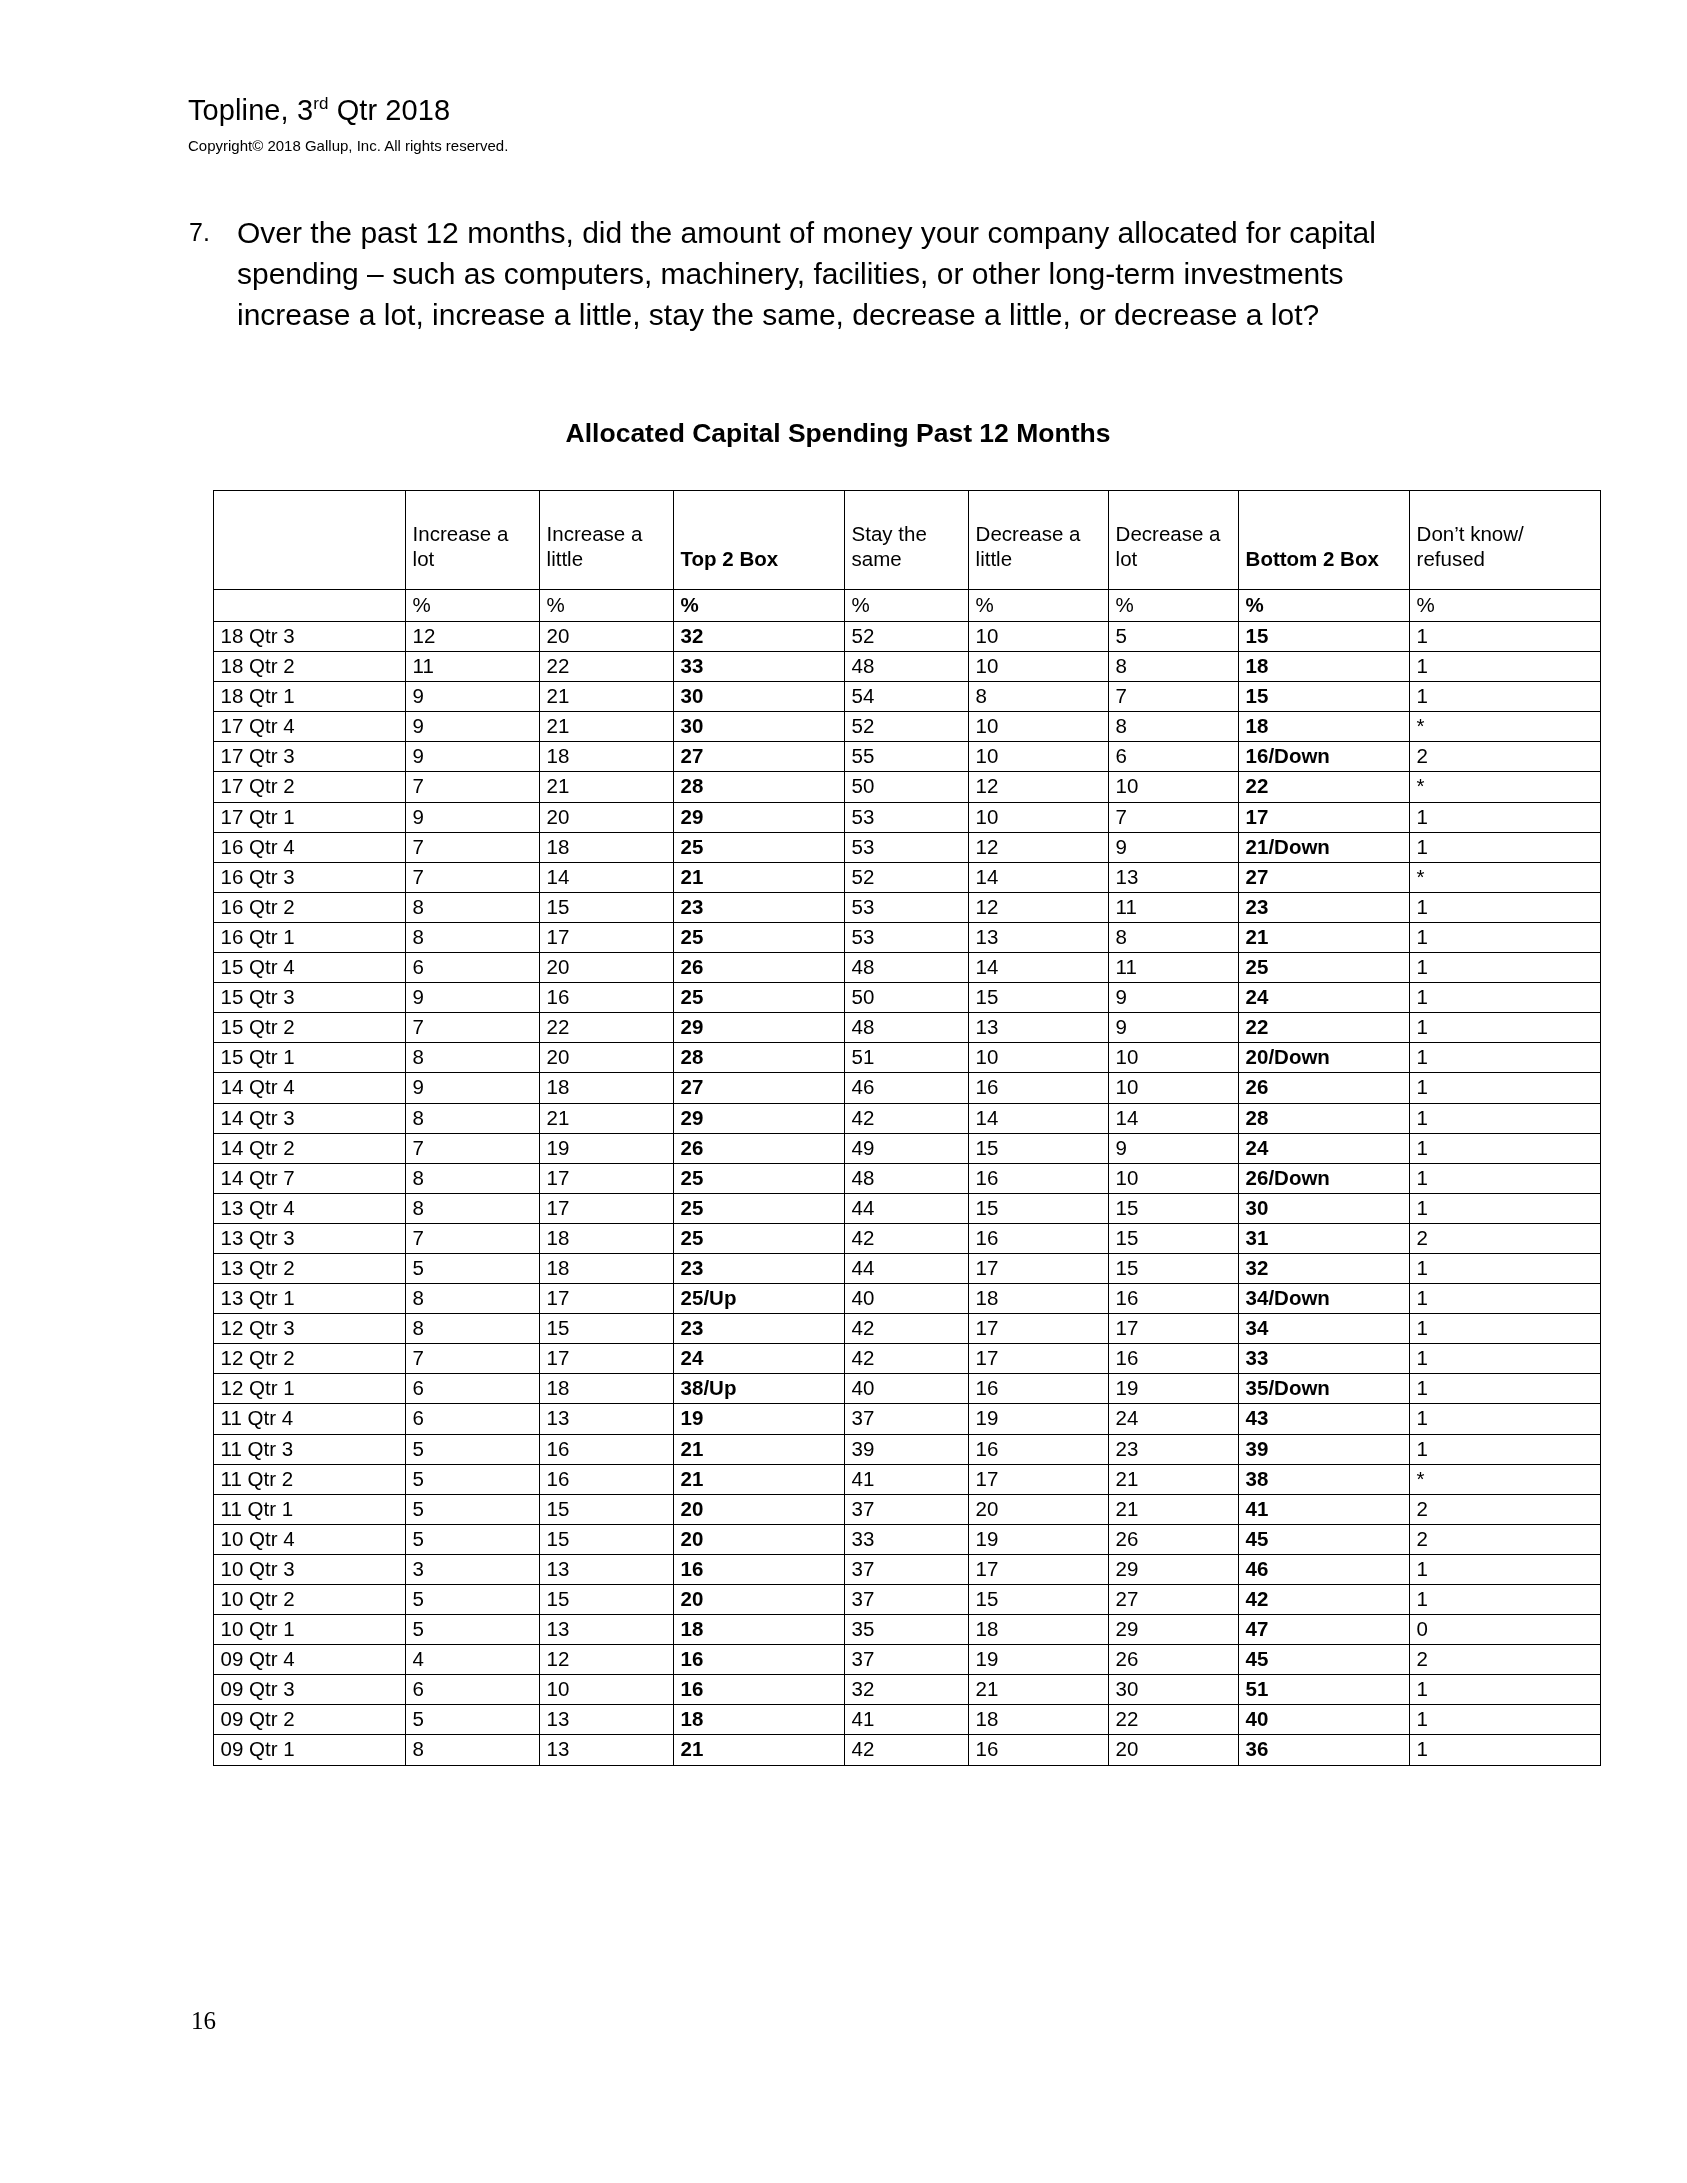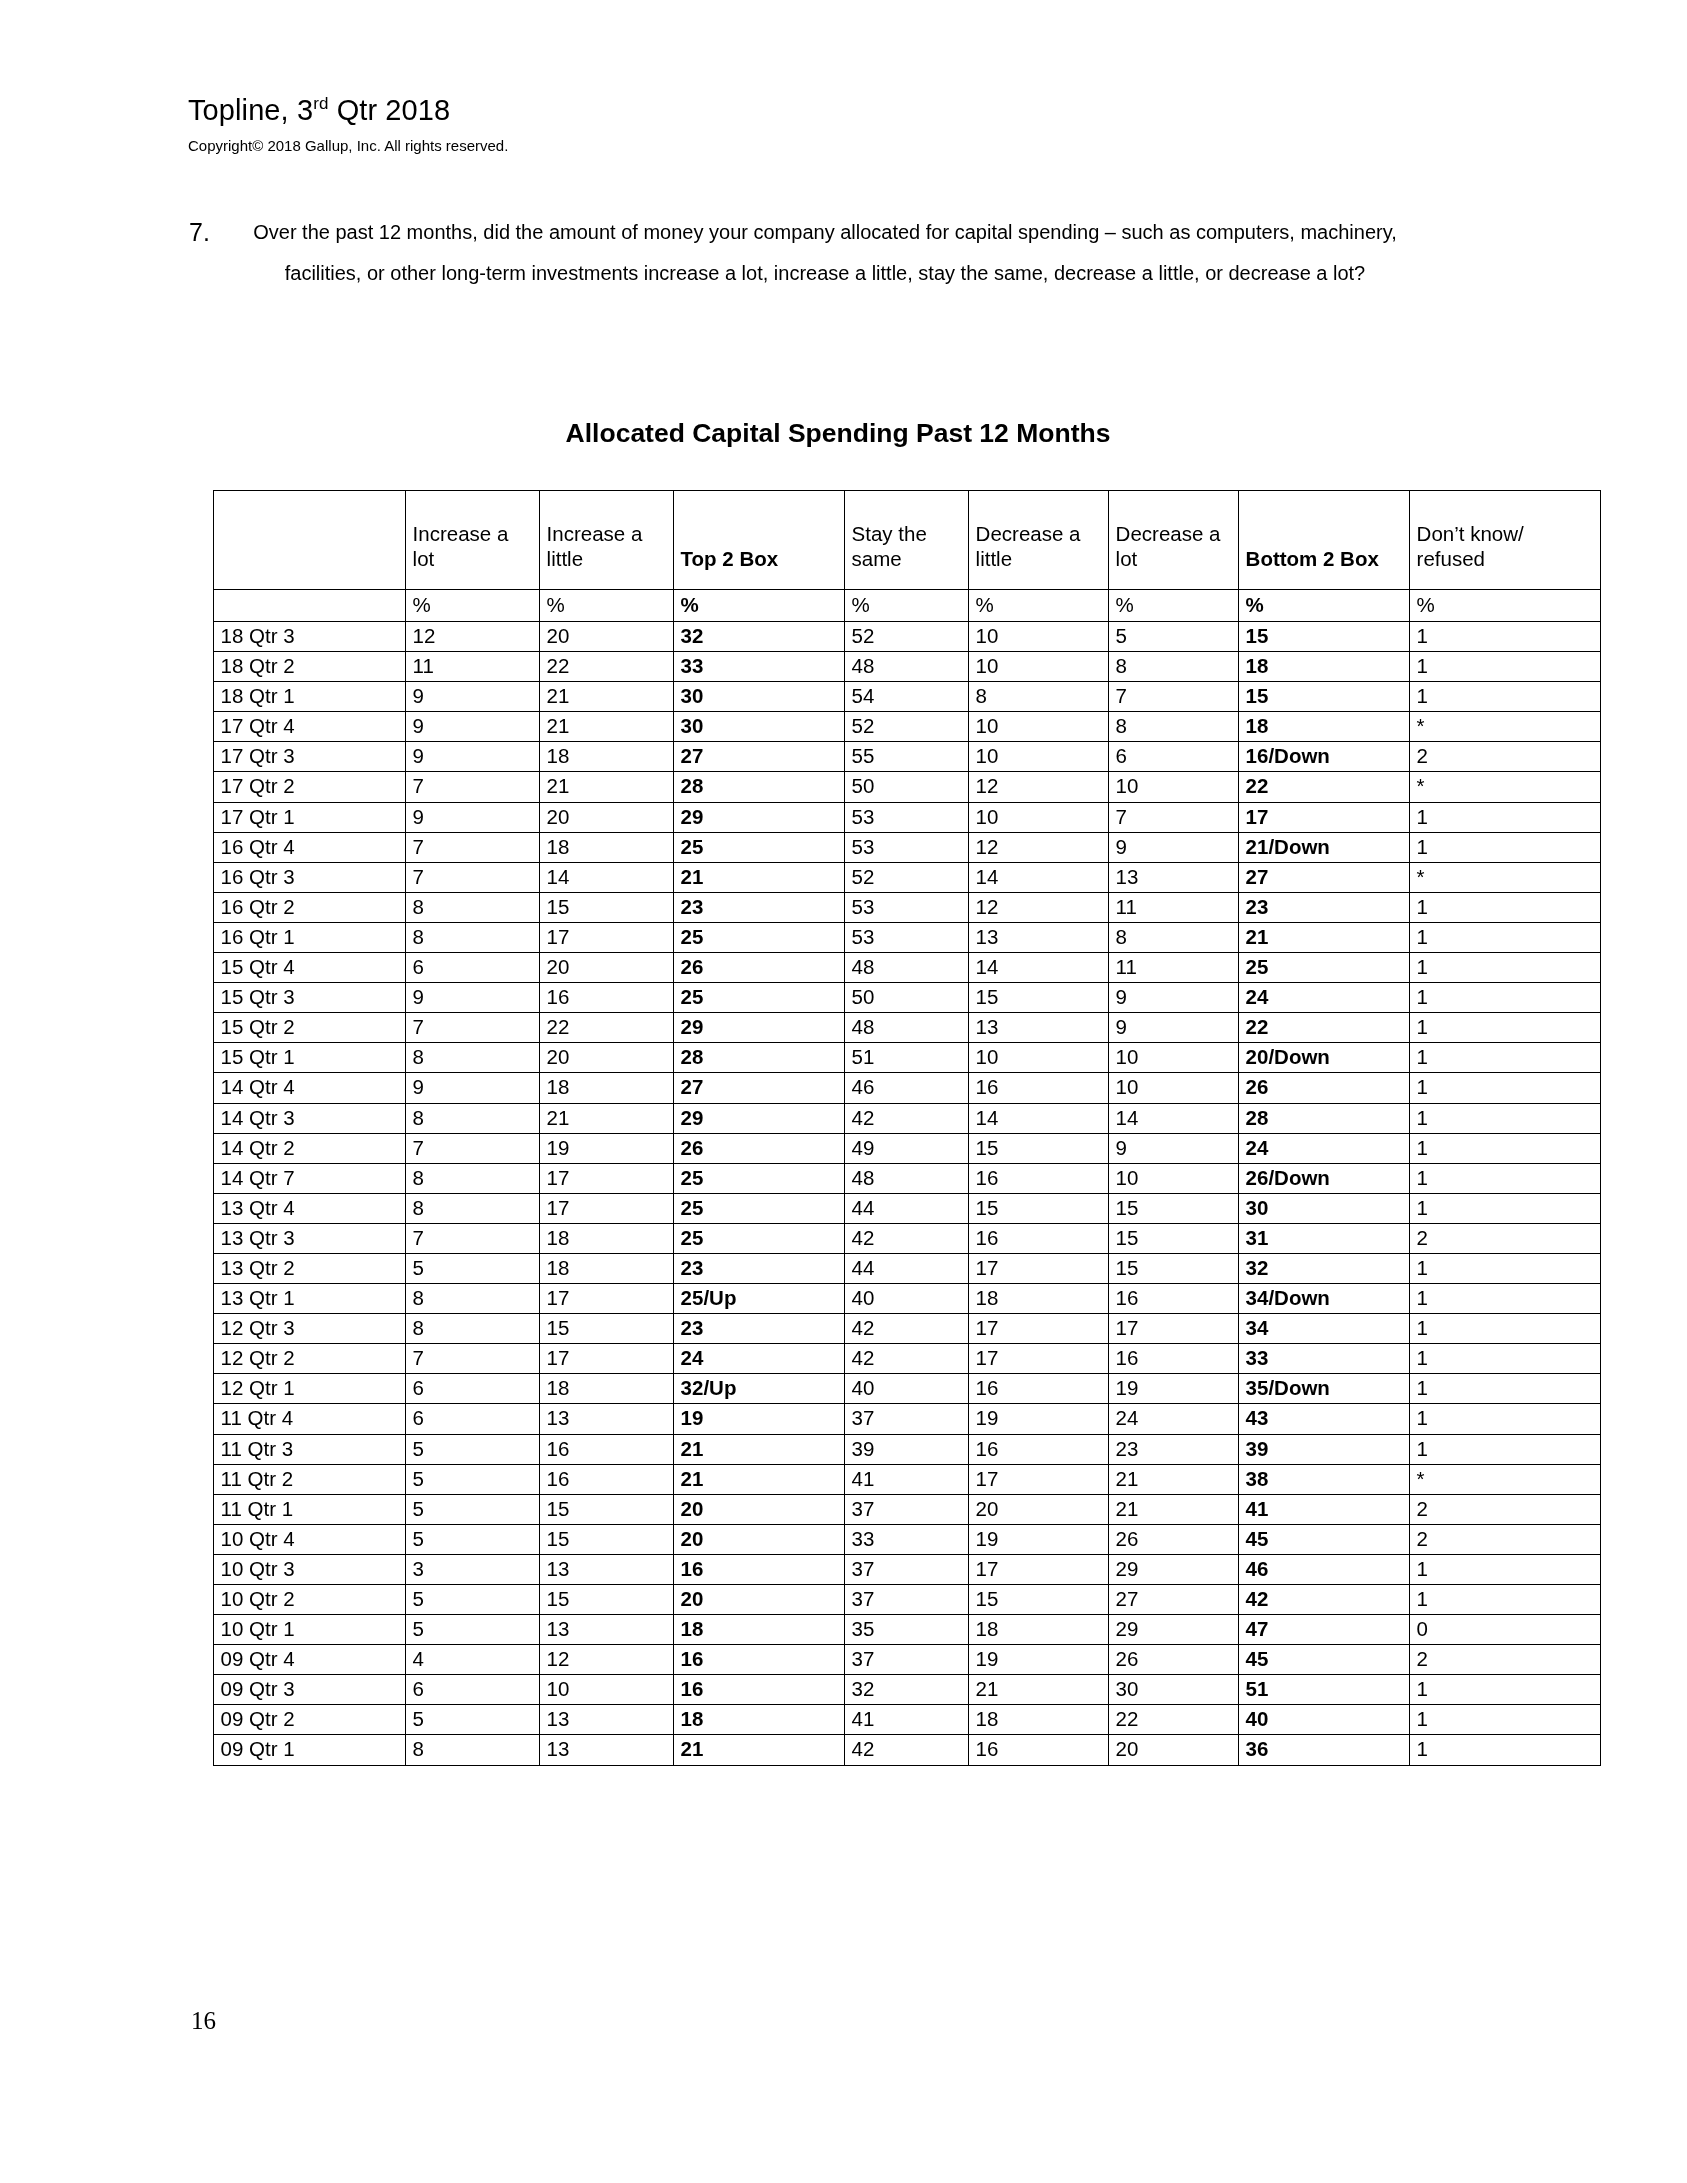--- a/index.html
+++ b/index.html
@@ -61,23 +61,23 @@
     align-items: flex-start;
   }
   .question-number {
     width: 48px;
     flex: 0 0 48px;
     font-size: 25px;
     line-height: 41px;
   }
   .question-text {
     flex: 1 1 auto;
-    font-size: 20px;
+    font-size: 30px;
     line-height: 41px;
-    text-align: center;
+    text-align: left;
   }
 
   
   .table-title {
     position: absolute;
     left: 213px;
     top: 409px;
     width: 1250px;
     text-align: center;
     font-size: 26.5px;
@@ -473,21 +473,21 @@
             <td class="">42</td>
             <td class="">17</td>
             <td class="">16</td>
             <td class="bold">33</td>
             <td class="">1</td>
           </tr>
           <tr>
             <td class="label">12 Qtr 1</td>
             <td class="">6</td>
             <td class="">18</td>
-            <td class="bold">32/Up</td>
+            <td class="bold">38/Up</td>
             <td class="">40</td>
             <td class="">16</td>
             <td class="">19</td>
             <td class="bold">35/Down</td>
             <td class="">1</td>
           </tr>
           <tr>
             <td class="label">11 Qtr 4</td>
             <td class="">6</td>
             <td class="">13</td>

